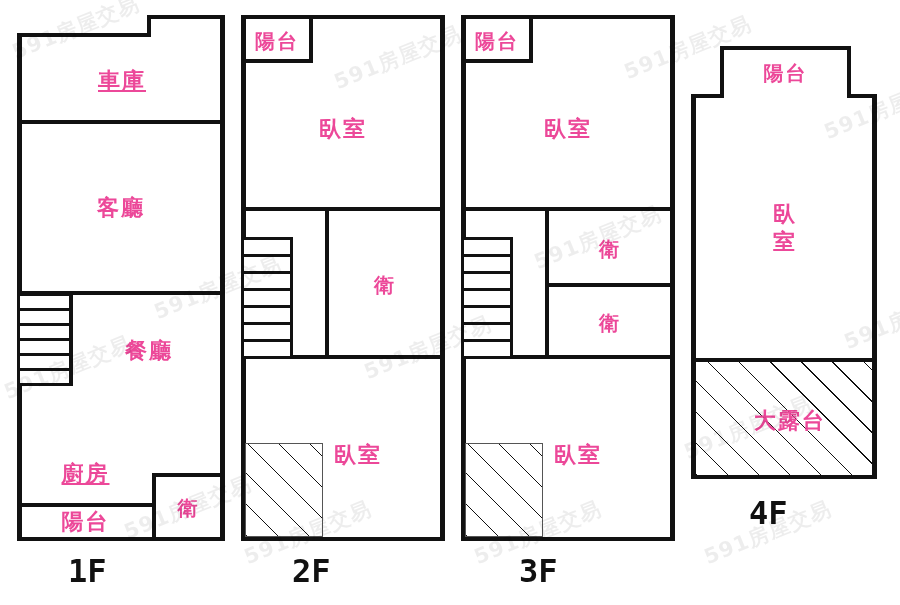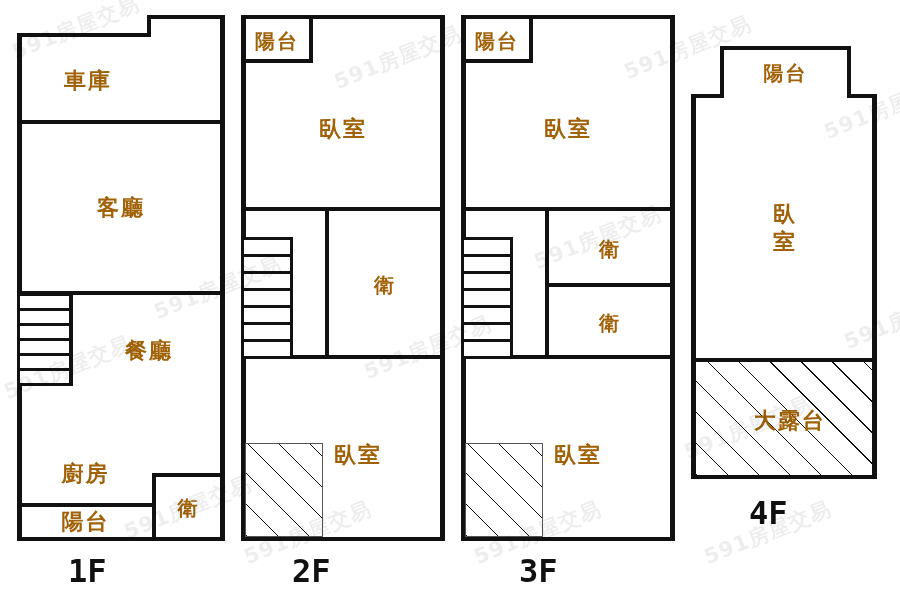--- a/index.html
+++ b/index.html
@@ -41,21 +41,21 @@
     transform: rotate(-22deg);
     transform-origin: left top;
     font-family: "DejaVu Sans", "Liberation Sans", sans-serif;
   }
   .wall {
     position: absolute;
     background: #111111;
   }
   .label {
     position: absolute;
-    color: #a16207;
+    color: #ec4899;
     font-weight: bold;
     font-size: 22px;
     letter-spacing: 2px;
     white-space: nowrap;
     text-align: center;
     font-family: "DejaVu Sans", "Liberation Sans", sans-serif;
     z-index: 4;
   }
   .label.small {
     font-size: 20px;
@@ -138,24 +138,24 @@
       <div class="tread"></div>
       <div class="tread"></div>
       <div class="tread"></div>
       <div class="tread"></div>
       <div class="tread"></div>
       <div class="tread"></div>
     </div>
 
     <div class="wall" style="left:69px; top:293px; width:4px; height:93px;"></div>
 
-    <div class="label" style="left:0; top:66px; width:176px;">車庫</div>
+    <div class="label" style="left:34px; top:66px; width:176px;text-decoration:underline;">車庫</div>
     <div class="label" style="left:17px; top:193px; width:208px;">客廳</div>
     <div class="label" style="left:73px; top:336px; width:152px;">餐廳</div>
-    <div class="label" style="left:17px; top:459px; width:137px;">廚房</div>
+    <div class="label" style="left:17px; top:459px; width:137px;text-decoration:underline;">廚房</div>
     <div class="label" style="left:17px; top:507px; width:137px;">陽台</div>
     <div class="label small" style="left:152px; top:495px; width:73px;">衛</div>
 
     <div class="floor-label" style="left:68px; top:552px;">1F</div>
   </div>
 
   <div>
 
     <div class="wall" style="left:241px; top:15px; width:5px; height:526px;"></div>
     <div class="wall" style="left:440px; top:15px; width:5px; height:526px;"></div>

